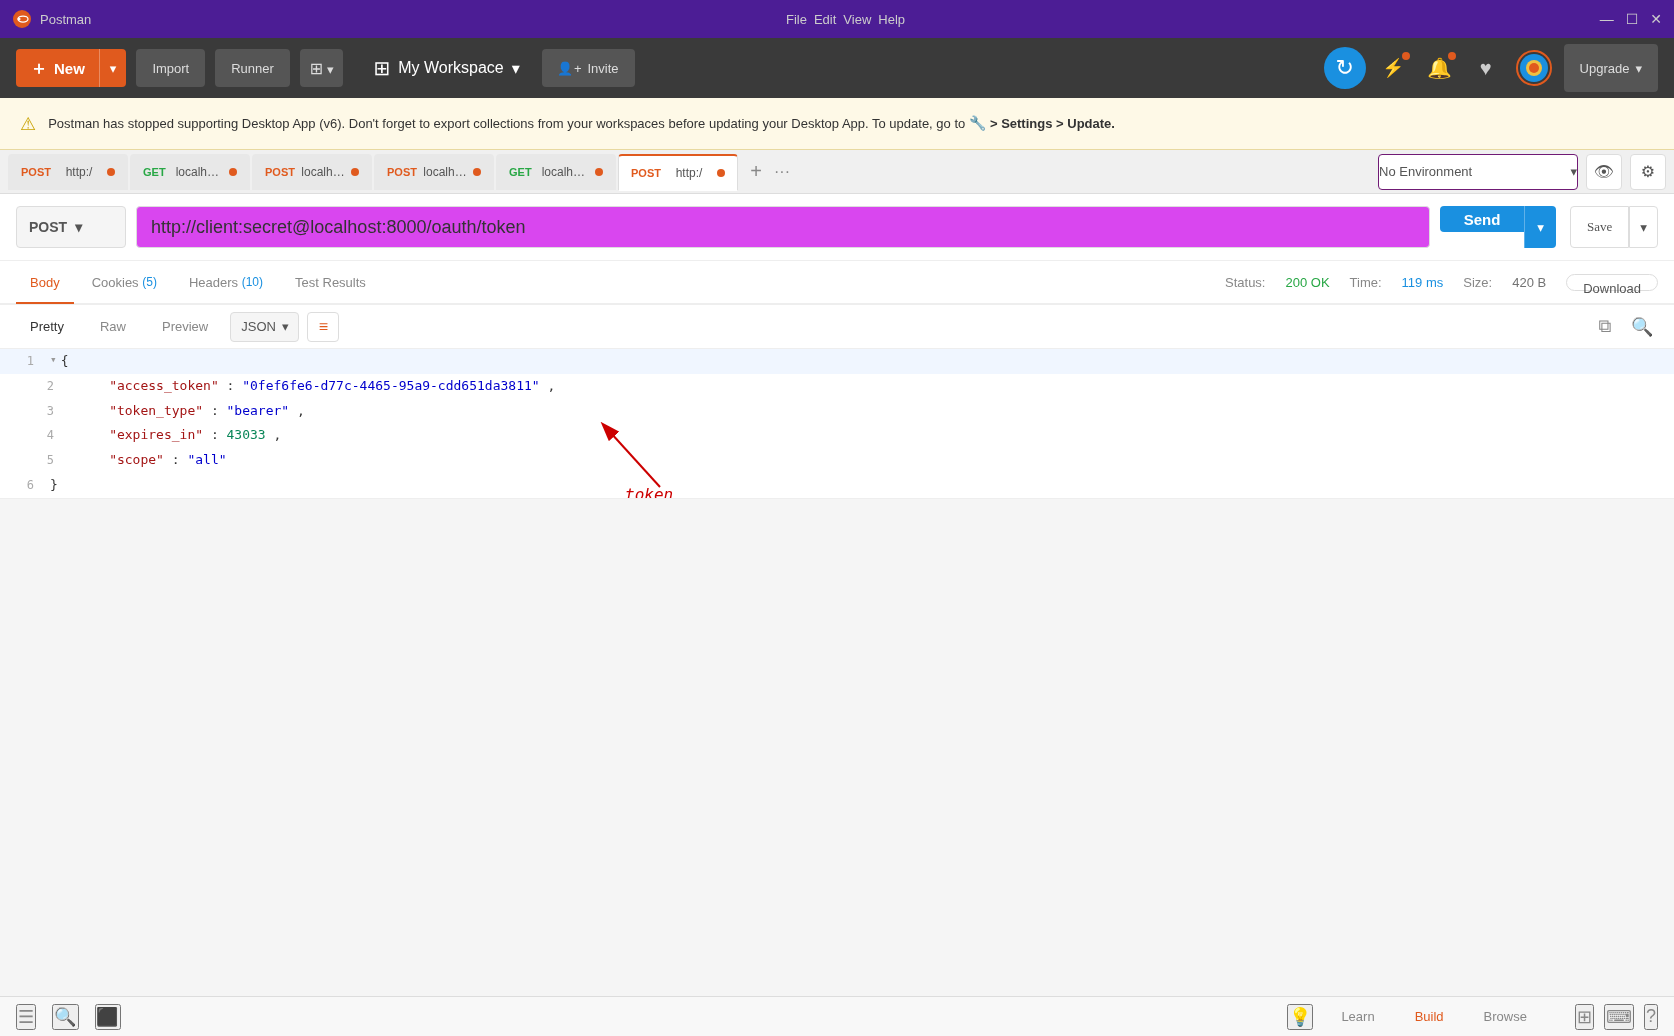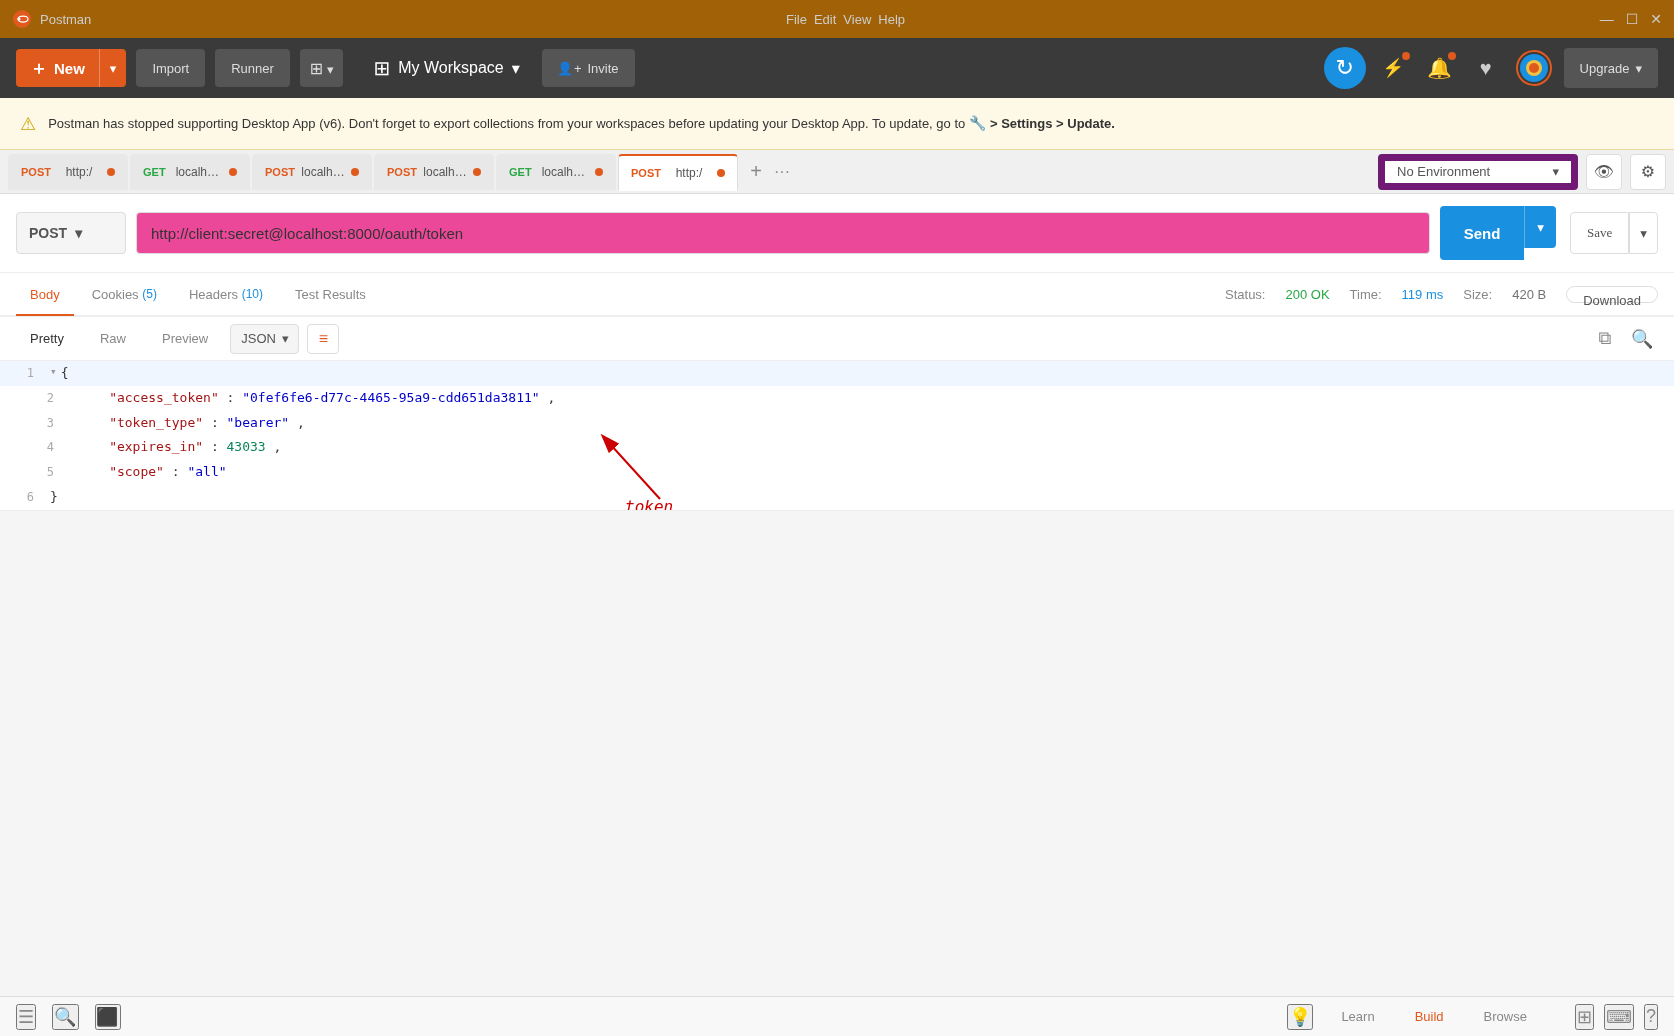--- a/index.html
+++ b/index.html
@@ -1,39 +1,39 @@
 <!DOCTYPE html>
 <html><head>
   <meta charset="utf-8">
   <style>
     * { margin: 0; padding: 0; box-sizing: border-box; }
     body { font-family: -apple-system, BlinkMacSystemFont, 'Segoe UI', sans-serif; font-size: 13px; background: #f5f5f5; width: 1674px; height: 1036px; overflow: hidden; }
 
     
-    .titlebar { display: flex; align-items: center; justify-content: space-between; background: #a16207; height: 38px; padding: 0 12px; }
+    .titlebar { display: flex; align-items: center; justify-content: space-between; background: #4c1d95; height: 38px; padding: 0 12px; }
     .titlebar-left { display: flex; align-items: center; gap: 8px; }
     .titlebar-logo { width: 20px; height: 20px; }
     .titlebar-title { color: #ccc; font-size: 13px; }
     .titlebar-menu { display: flex; align-items: center; gap: 7px; }
     .titlebar-menu span { color: #ccc; font-size: 13px; cursor: pointer; }
     .titlebar-controls { display: flex; align-items: center; gap: 12px; }
     .titlebar-btn { color: #ccc; font-size: 14px; cursor: pointer; background: none; border: none; }
 
     
     .toolbar { display: flex; align-items: center; background: #3a3a3a; height: 60px; padding: 0 16px; gap: 10px; }
     .btn-new { display: flex; align-items: center; background: #e05a1e; color: white; border: none; border-radius: 4px; height: 38px; cursor: pointer; }
     .btn-new-main { padding: 0 14px; font-size: 15px; font-weight: 600; display: flex; align-items: center; gap: 6px; }
     .btn-new-drop { padding: 0 10px; border-left: 1px solid rgba(255,255,255,0.3); height: 100%; display: flex; align-items: center; cursor: pointer; }
     .btn-toolbar { background: #555; color: #ddd; border: none; border-radius: 4px; height: 38px; padding: 0 16px; font-size: 13px; cursor: pointer; }
     .toolbar-workspace { display: flex; align-items: center; gap: 8px; color: white; font-size: 16px; font-weight: 500; margin-left: 8px; cursor: pointer; padding: 6px 12px; border-radius: 4px; }
     .btn-invite { background: #555; color: #ddd; border: none; border-radius: 4px; height: 38px; padding: 0 16px; font-size: 13px; cursor: pointer; display: flex; align-items: center; gap: 6px; }
     .toolbar-spacer { flex: 1; }
     .toolbar-icon-btn { background: none; border: none; cursor: pointer; width: 36px; height: 36px; display: flex; align-items: center; justify-content: center; border-radius: 50%; color: #ccc; font-size: 18px; }
     .toolbar-icon-btn.sync { background: #1a90e0; color: white; border-radius: 50%; }
-    .btn-upgrade { background: #555; color: #ddd; border: none; border-radius: 4px; height: 40px; padding: 0 16px; font-size: 13px; cursor: pointer; display: flex; align-items: center; gap: 6px; }
+    .btn-upgrade { background: #555; color: #ddd; border: none; border-radius: 4px; height: 48px; padding: 0 16px; font-size: 13px; cursor: pointer; display: flex; align-items: center; gap: 6px; }
     .notification-dot { position: relative; }
     .notification-dot::after { content: ''; position: absolute; top: 2px; right: 2px; width: 8px; height: 8px; background: #e05a1e; border-radius: 50%; }
 
     
     .banner { background: #fef9e7; border-bottom: 1px solid #e8d9a0; padding: 14px 20px; display: flex; align-items: flex-start; gap: 12px; }
     .banner-icon { color: #c8a200; font-size: 18px; margin-top: 1px; }
     .banner-text { font-size: 13px; color: #333; line-height: 1.6; }
     .banner-text strong { font-weight: 700; }
 
     
@@ -44,29 +44,29 @@
     .tab-method { font-weight: 700; font-size: 11px; }
     .tab-method.post { color: #e05a1e; }
     .tab-method.get { color: #28a745; }
     .tab-url { color: #555; font-size: 12px; flex: 1; overflow: hidden; text-overflow: ellipsis; white-space: nowrap; text-align: center; }
     .tab-dot { width: 8px; height: 8px; border-radius: 50%; flex-shrink: 0; }
     .tab-dot.orange { background: #e05a1e; }
     .tab-dot.red { background: #e05a1e; }
     .tab-add { background: none; border: none; font-size: 20px; color: #888; cursor: pointer; width: 32px; height: 32px; display: flex; align-items: center; justify-content: center; }
     .tab-more { background: none; border: none; font-size: 16px; color: #888; cursor: pointer; }
     .env-selector { margin-left: auto; display: flex; align-items: center; gap: 8px; }
-    .env-dropdown { background: white; border: 7px solid #701a75; border-radius: 4px; padding: 6px 12px; font-size: 13px; color: #555; cursor: pointer; display: flex; align-items: center; gap: 8px; min-width: 200px; height: 36px; }
+    .env-dropdown { background: white; border: 1px solid #701a75; border-radius: 4px; padding: 6px 0; font-size: 13px; color: #555; cursor: pointer; display: flex; align-items: center; gap: 8px; min-width: 200px; height: 36px; }
     .env-eye { background: white; border: 1px solid #ddd; border-radius: 4px; width: 36px; height: 36px; display: flex; align-items: center; justify-content: center; cursor: pointer; color: #555; font-size: 16px; }
     .env-gear { background: white; border: 1px solid #ddd; border-radius: 4px; width: 36px; height: 36px; display: flex; align-items: center; justify-content: center; cursor: pointer; color: #555; font-size: 16px; }
 
     
     .request-bar { display: flex; align-items: center; padding: 12px 16px; background: white; border-bottom: 1px solid #eee; gap: 10px; }
     .method-select { background: #f5f5f5; border: 1px solid #ddd; border-radius: 4px; padding: 0 12px; height: 42px; font-size: 14px; font-weight: 700; color: #555; cursor: pointer; display: flex; align-items: center; gap: 8px; min-width: 110px; }
-    .url-input { flex: 1; border: 1px solid #ddd; border-radius: 4px; height: 42px; padding: 0 14px; font-size: 15px; color: #333; background: #ec4899; }
-    .btn-send { background: #1a90e0; color: white; border: none; border-radius: 4px 0 0 4px; height: 54px; padding: 0 24px; font-size: 15px; font-weight: 600; cursor: pointer; }
+    .url-input { flex: 1; border: 1px solid #ddd; border-radius: 4px; height: 42px; padding: 0 14px; font-size: 18px; color: #333; background: #d946ef; }
+    .btn-send { background: #1a90e0; color: white; border: none; border-radius: 4px 0 0 4px; height: 26px; padding: 0 24px; font-size: 15px; font-weight: 600; cursor: pointer; }
     .btn-send-drop { background: #1a90e0; color: white; border: none; border-radius: 0 4px 4px 0; height: 42px; padding: 0 12px; cursor: pointer; border-left: 1px solid rgba(255,255,255,0.3); }
     .btn-save { background: white; border: 1px solid #ddd; border-radius: 4px 0 0 4px; height: 42px; padding: 0 16px; font-size: 13px; cursor: pointer; color: #555; font-family: Liberation Serif, serif; }
     .btn-save-drop { background: white; border: 1px solid #ddd; border-radius: 0 4px 4px 0; height: 42px; padding: 0 10px; cursor: pointer; border-left: 1px solid #ddd; color: #555; }
 
     
     .response-tabs { display: flex; align-items: center; padding: 0 16px; background: white; border-bottom: 2px solid #eee; height: 44px; gap: 4px; }
     .resp-tab { padding: 0 14px; height: 42px; display: flex; align-items: center; font-size: 13px; color: #888; cursor: pointer; border-bottom: 2px solid transparent; margin-bottom: -2px; }
     .resp-tab.active { color: #e05a1e; border-bottom-color: #e05a1e; font-weight: 500; }
     .resp-tab-count { color: #1a90e0; font-size: 12px; }
     .status-info { margin-left: auto; display: flex; align-items: center; gap: 20px; font-size: 13px; }

